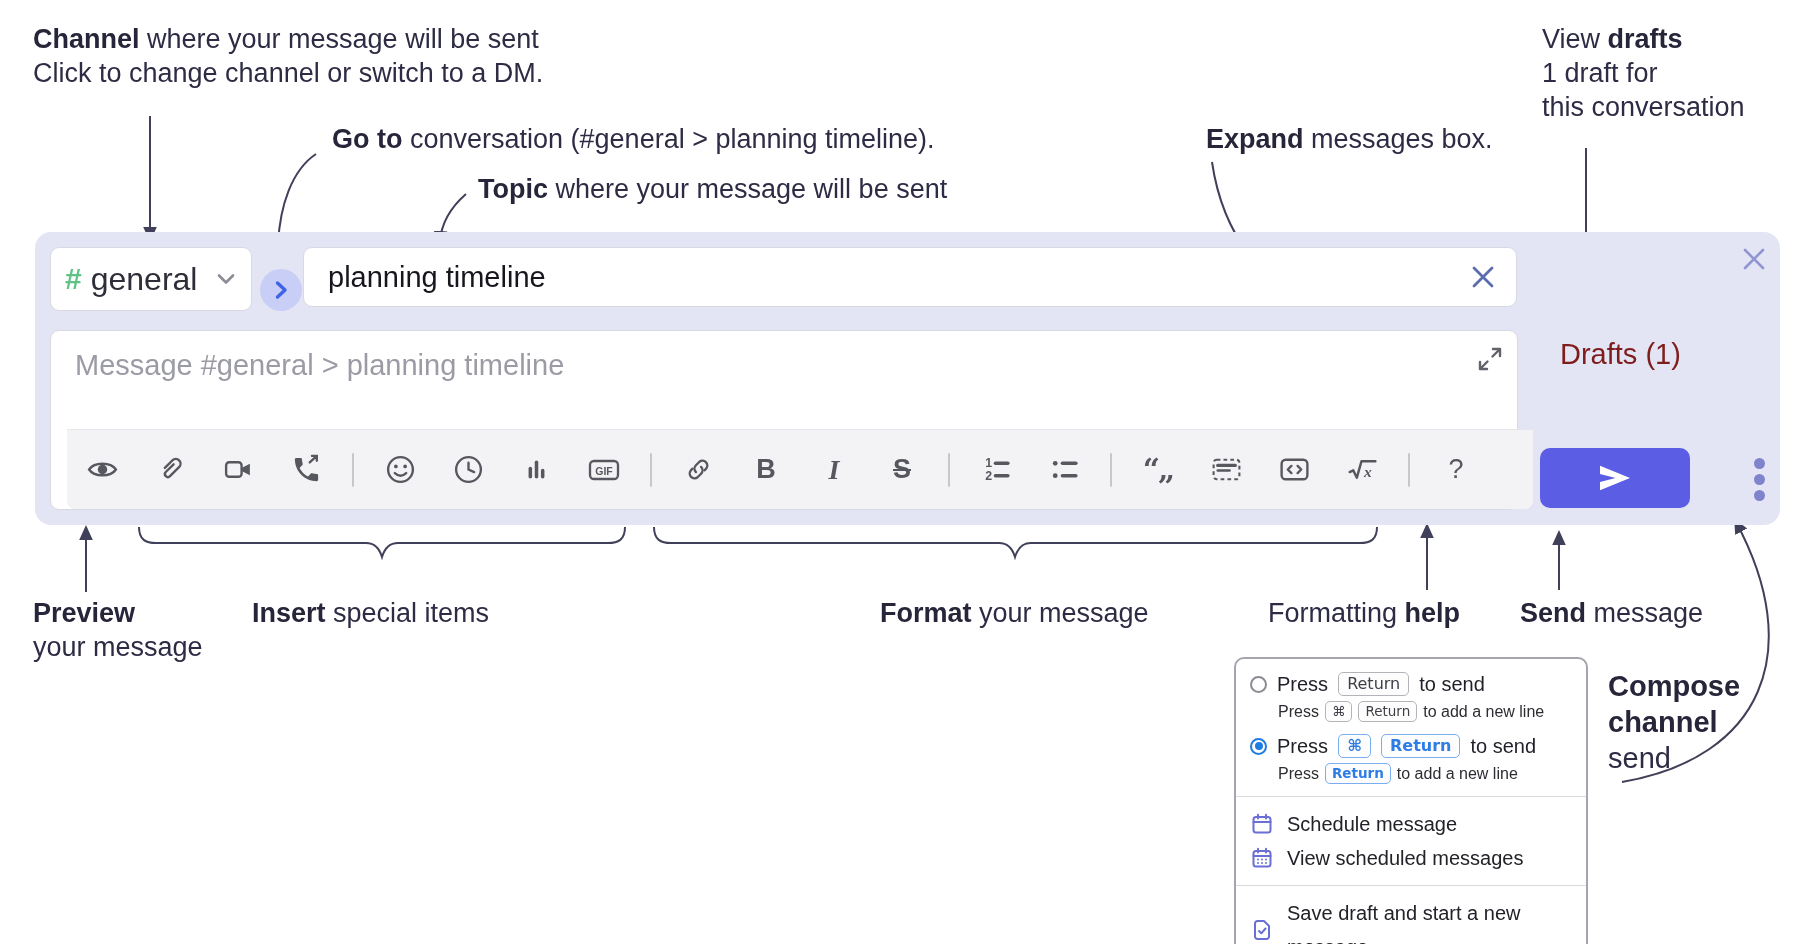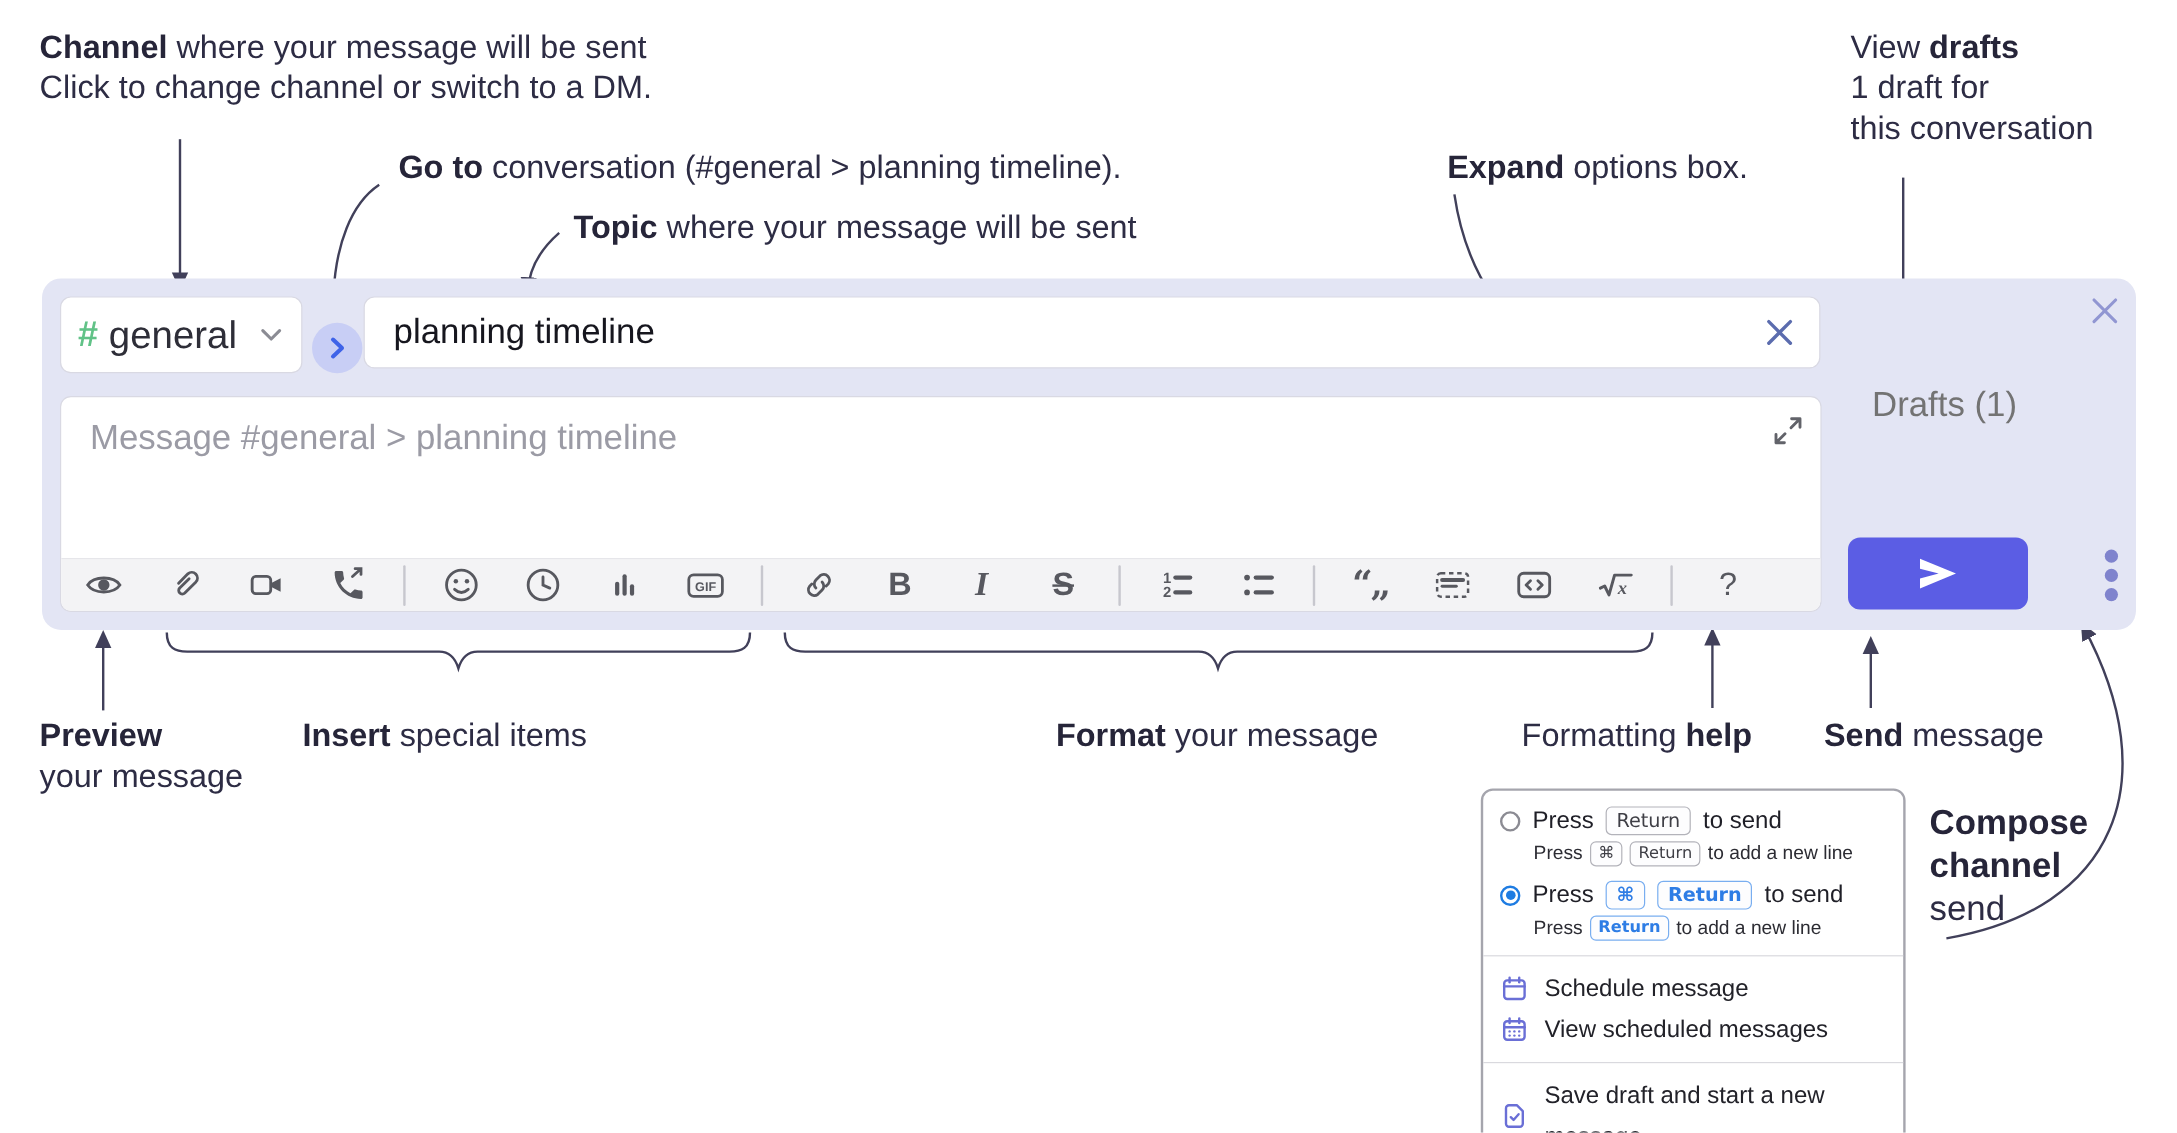--- a/index.html
+++ b/index.html
@@ -29,27 +29,27 @@
                   font-size:29px;color:#16161e;background:transparent;}
   .iconbtn{background:none;border:none;padding:0;cursor:pointer;display:flex;align-items:center;justify-content:center;}
   .closeX{position:absolute;left:1702px;top:10px;width:34px;height:34px;}
   .msgblock{position:absolute;left:15px;top:98px;width:1468px;height:180px;background:#fff;
             border:1px solid #d9d9e3;border-radius:9px;box-sizing:border-box;}
   .msgblock textarea{position:absolute;left:0;top:0;width:100%;height:114px;border:none;outline:none;
             resize:none;box-sizing:border-box;padding:18px 60px 0 24px;background:transparent;
             font-family:"Liberation Sans",sans-serif;font-size:29px;color:#1a1a24;}
   .msgblock textarea::placeholder{color:#9b9ba5;}
   .expandbtn{position:absolute;right:13px;top:14px;width:28px;height:28px;}
-  .toolbar{position:absolute;left:0;bottom:0;width:100%;height:44px;background:#f3f3f5;
+  .toolbar{position:absolute;left:16px;bottom:0;width:100%;height:80px;background:#f3f3f5;
            border-top:1px solid #e6e6ea;border-radius:0 0 8px 8px;display:flex;align-items:center;
            padding-left:13px;box-sizing:border-box;gap:24px;}
   .tool{width:44px;height:44px;flex:0 0 44px;display:flex;align-items:center;justify-content:center;}
   .tdiv{width:2px;height:34px;flex:0 0 2px;background:#c7c7ce;border-radius:1px;}
   .glyph{color:#57585f;font-weight:700;}
-  .drafts{position:absolute;left:1525px;top:90px;font-size:29px;color:#737373;cursor:pointer;white-space:nowrap;}
+  .drafts{position:absolute;left:1525px;top:106px;font-size:29px;color:#7f1d1d;cursor:pointer;white-space:nowrap;}
   .sendbtn{position:absolute;left:1505px;top:216px;width:150px;height:60px;background:#5b5de4;
            border:none;border-radius:10px;display:flex;align-items:center;justify-content:center;cursor:pointer;}
   .dotsbtn{position:absolute;left:1702px;top:222px;width:44px;height:50px;display:flex;flex-direction:column;
            align-items:center;justify-content:center;gap:5px;background:none;border:none;cursor:pointer;}
   .dot{width:11px;height:11px;border-radius:50%;background:#7f83cd;}
   
   .popup{position:absolute;left:1234px;top:657px;width:354px;background:#fff;border:2px solid #a5a5ad;
          border-radius:10px;box-sizing:border-box;color:#1f1f27;}
   .sec{padding:10px 14px;}
   .sec + .sec{border-top:1.5px solid #d9d9de;}
@@ -100,21 +100,21 @@
 
   <div class="ann" style="left:332px;top:122px;">
     <b>Go to</b><span> conversation (#general &gt; planning timeline).</span>
   </div>
 
   <div class="ann" style="left:478px;top:172px;">
     <b>Topic</b><span> where your message will be sent</span>
   </div>
 
   <div class="ann" style="left:1206px;top:122px;">
-    <b>Expand</b><span> options box.</span>
+    <b>Expand</b><span> messages box.</span>
   </div>
 
   <div class="ann" style="left:1542px;top:22px;">
     <div><span>View </span><b>drafts</b></div>
     <div class="it">1 draft for</div>
     <div class="it">this conversation</div>
   </div>
 
   <div class="compose">
 

